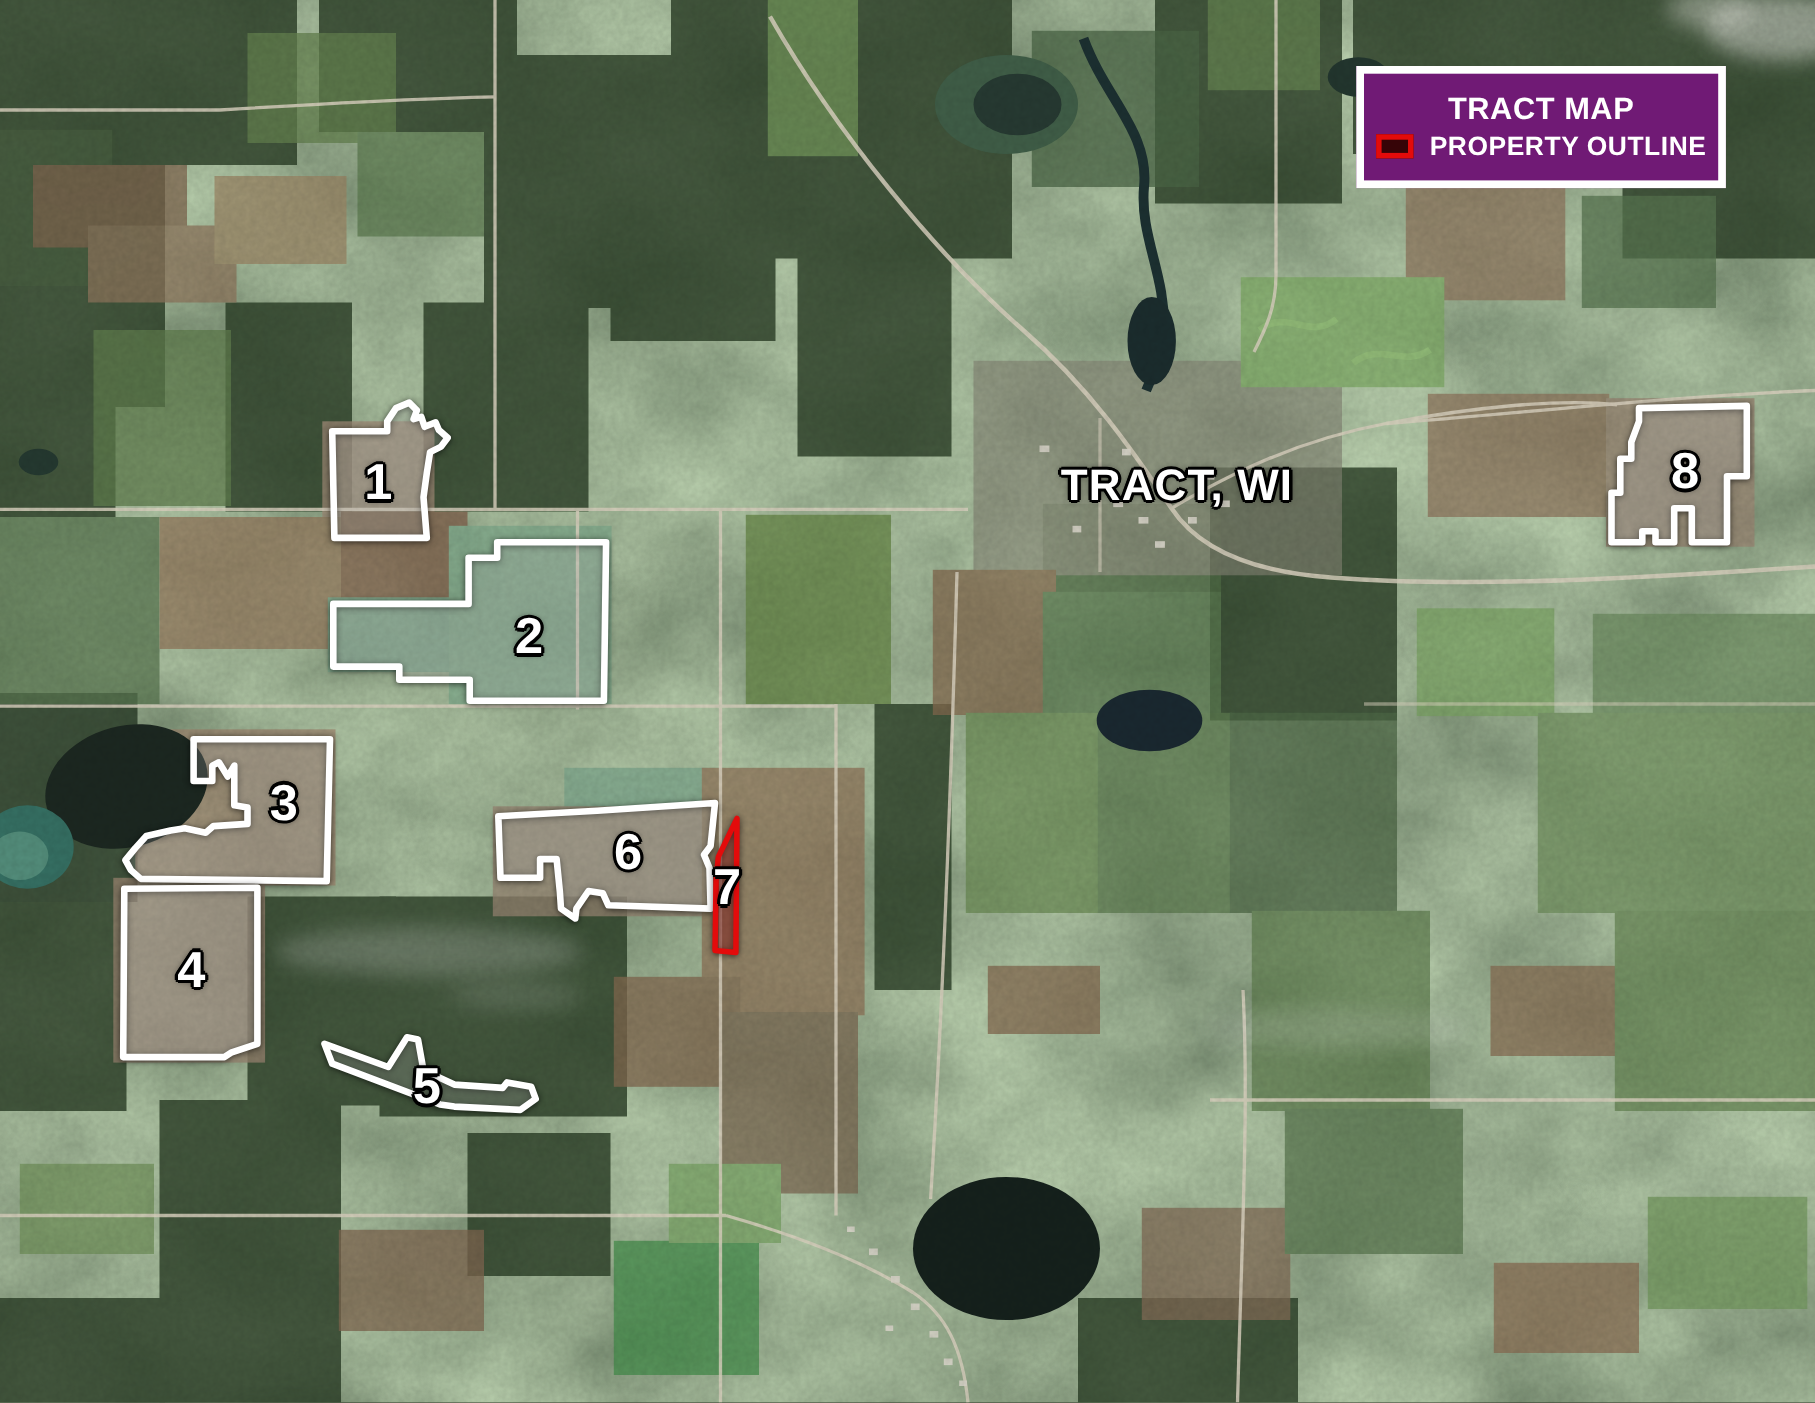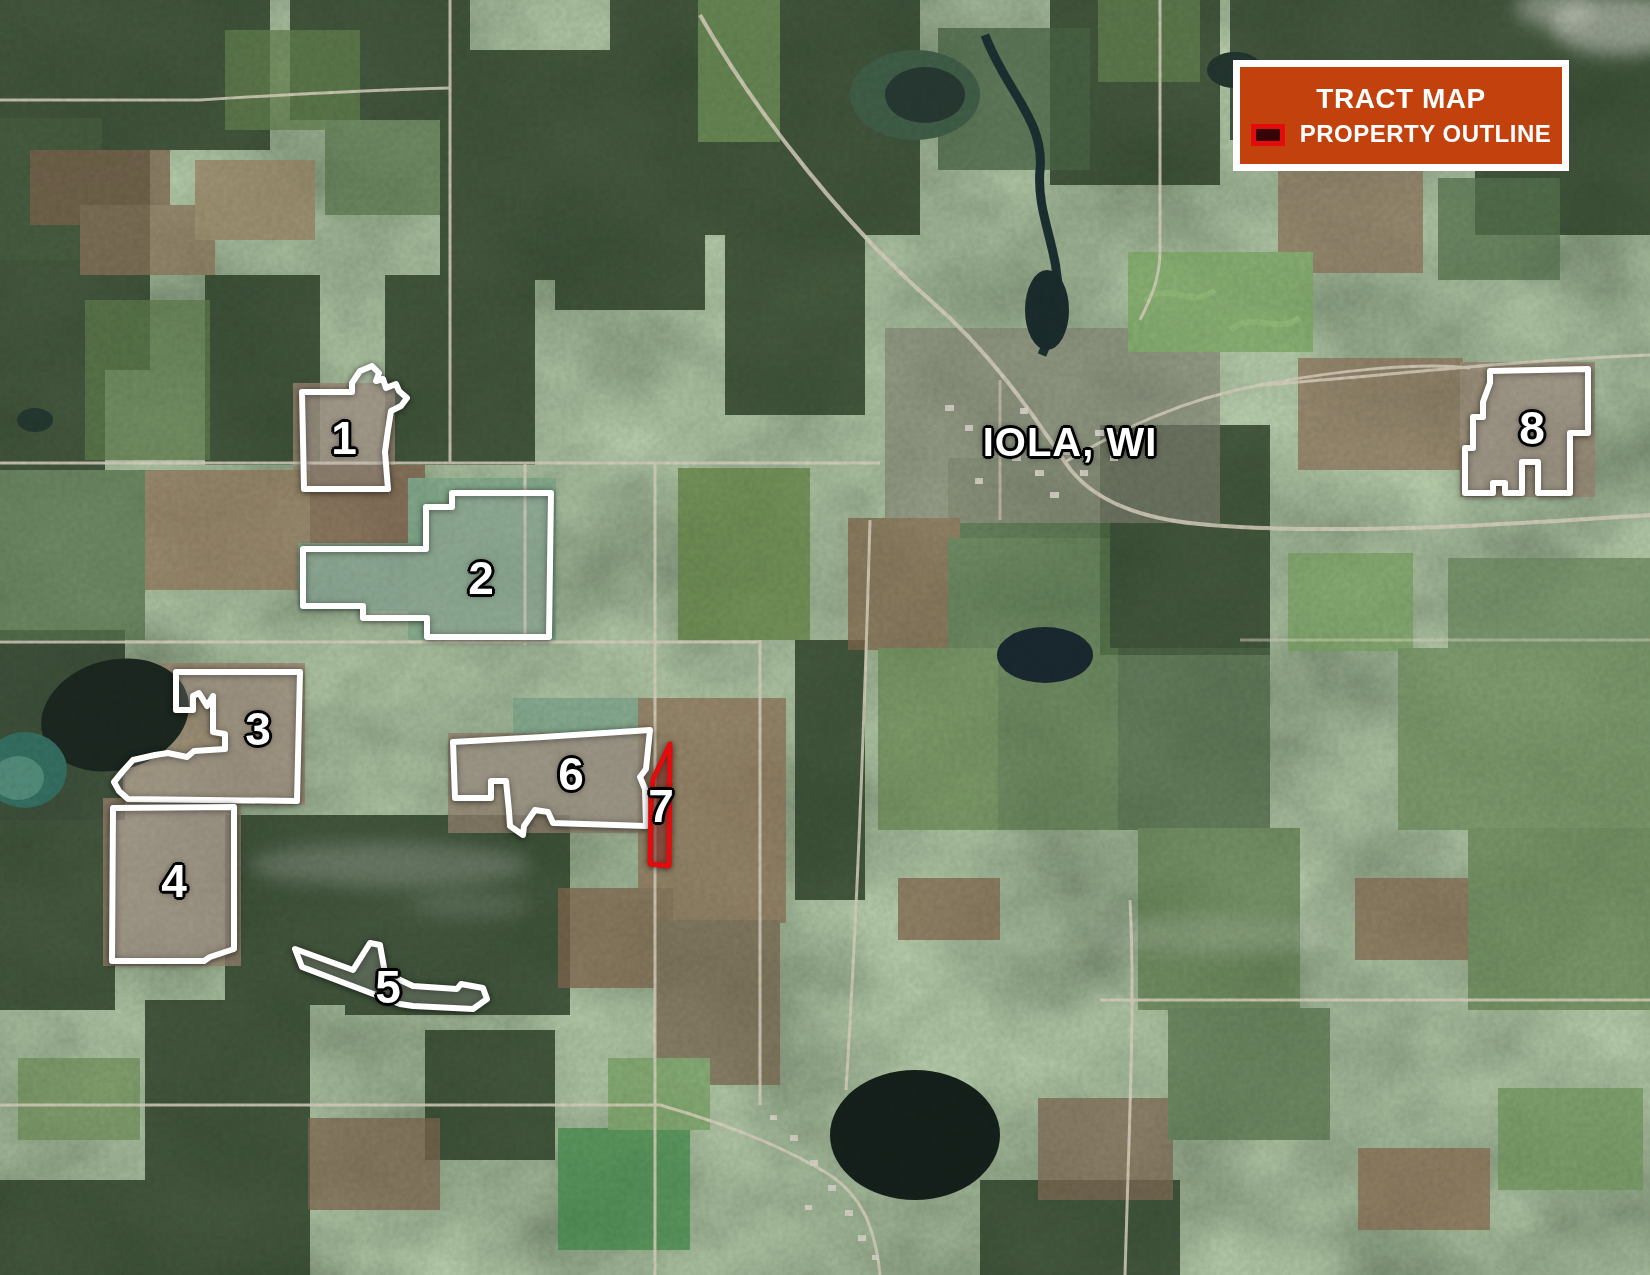--- a/index.html
+++ b/index.html
@@ -14,24 +14,24 @@
   .tract.red{fill:rgba(180,20,20,0.30);stroke:#e30b0b;stroke-width:5;}
   .outlined{color:#fff;font-weight:800;
     text-shadow:3px 0 0 #000,-3px 0 0 #000,0 3px 0 #000,0 -3px 0 #000,
                 2px 2px 0 #000,-2px 2px 0 #000,2px -2px 0 #000,-2px -2px 0 #000,
                 0 0 7px rgba(0,0,0,0.9);}
   .tract-num{position:absolute;transform:translate(-50%,-50%);font-size:46px;line-height:1;}
   .city-label{position:absolute;transform:translate(-50%,-50%);font-size:40px;
               letter-spacing:1px;white-space:nowrap;}
   .city-label.small{font-size:38px;}
   .legend{position:absolute;left:1233px;top:60px;width:336px;height:111px;z-index:10;
-          background:#c2410c;border:7px solid #ffffff;box-sizing:border-box;
+          background:#701a75;border:7px solid #ffffff;box-sizing:border-box;
           display:flex;flex-direction:column;align-items:center;justify-content:center;gap:9px;}
   .legend-title{color:#fff;font-weight:800;font-size:28px;letter-spacing:0.5px;line-height:1;}
-  .legend-row{display:flex;align-items:flex-end;gap:15px;}
+  .legend-row{display:flex;align-items:flex-start;gap:15px;}
   .swatch{display:inline-block;width:34px;height:22px;box-sizing:border-box;
           border:5px solid #e30b0b;background:#360407;}
   .legend-label{color:#fff;font-weight:800;font-size:24px;letter-spacing:0.5px;line-height:1;}
 </style>
 </head>
 <body>
 
 <div class="map">
 
   <svg class="bg" width="1650" height="1275" viewBox="0 0 1650 1275">
@@ -220,21 +220,21 @@
 
   <div id="label-layer">
       <div class="tract-num outlined" style="left: 344px; top: 438px;">1</div>
       <div class="tract-num outlined" style="left: 481px; top: 578px;">2</div>
       <div class="tract-num outlined" style="left: 258px; top: 729px;">3</div>
       <div class="tract-num outlined" style="left: 174px; top: 881px;">4</div>
       <div class="tract-num outlined" style="left: 388px; top: 987px;">5</div>
       <div class="tract-num outlined" style="left: 571px; top: 774px;">6</div>
       <div class="tract-num outlined" style="left: 661px; top: 806px;">7</div>
       <div class="tract-num outlined" style="left: 1532px; top: 428px;">8</div>
-      <div class="city-label outlined" style="left: 1070px; top: 442px;">IOLA, WI</div>
+      <div class="city-label outlined" style="left: 1070px; top: 442px;">TRACT, WI</div>
     </div>
 
   <div class="legend">
     <div class="legend-title">TRACT MAP</div>
     <div class="legend-row">
       <span class="swatch" style="border-color: rgb(227, 11, 11);"></span>
       <span class="legend-label">PROPERTY OUTLINE</span>
     </div>
   </div>
 </div>

